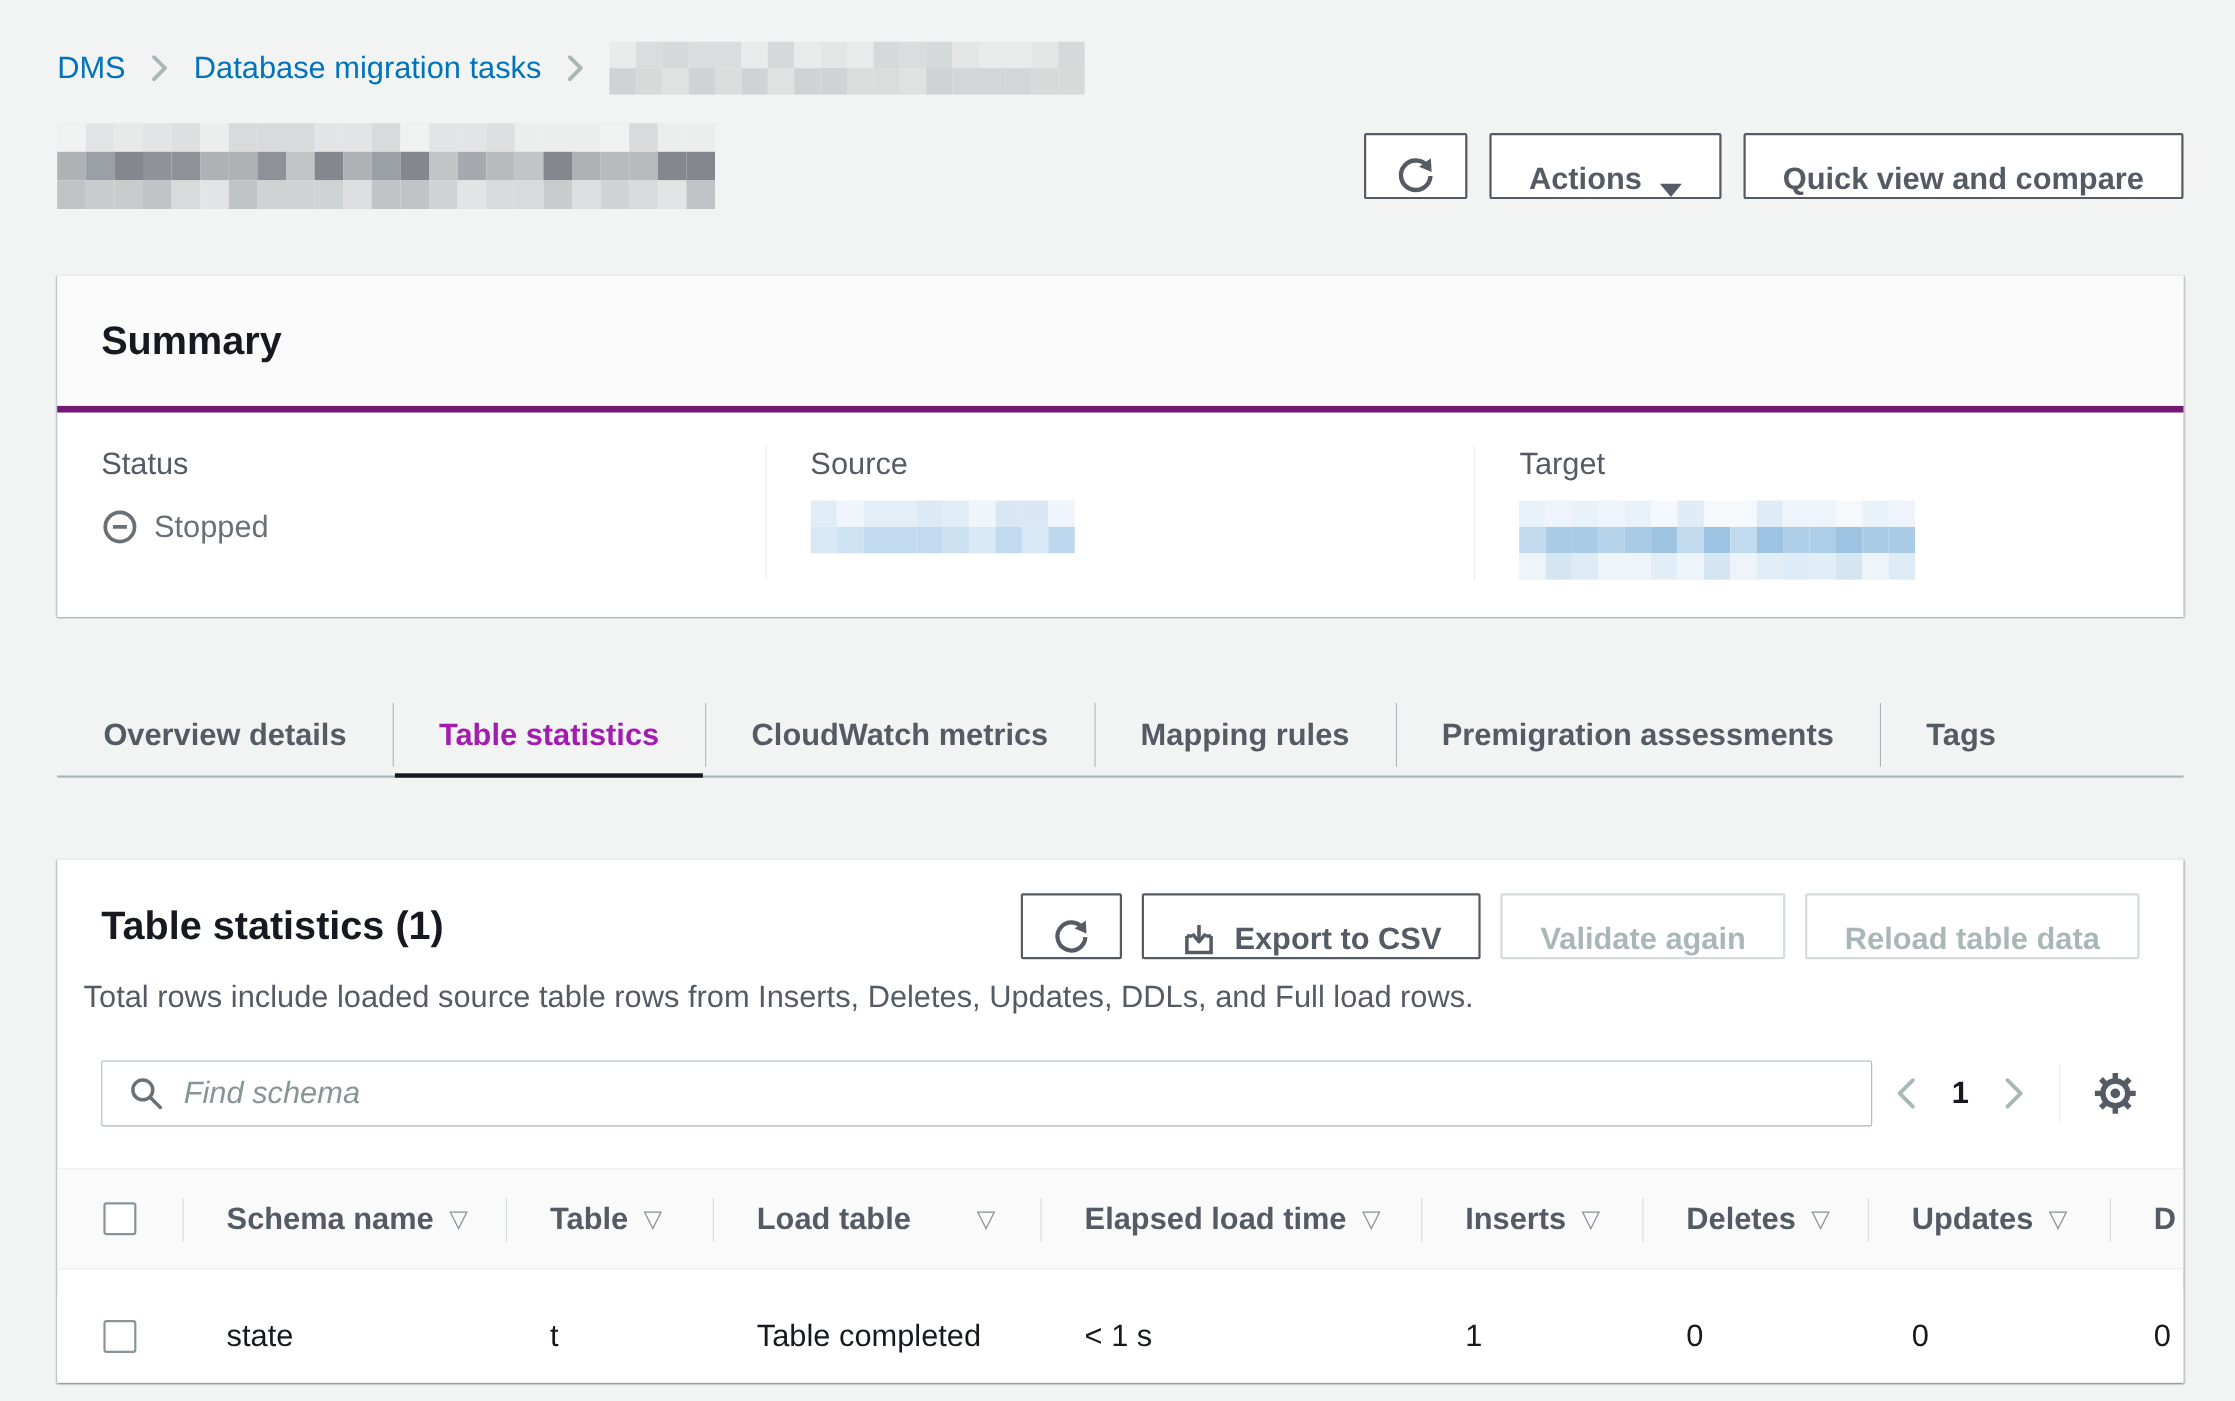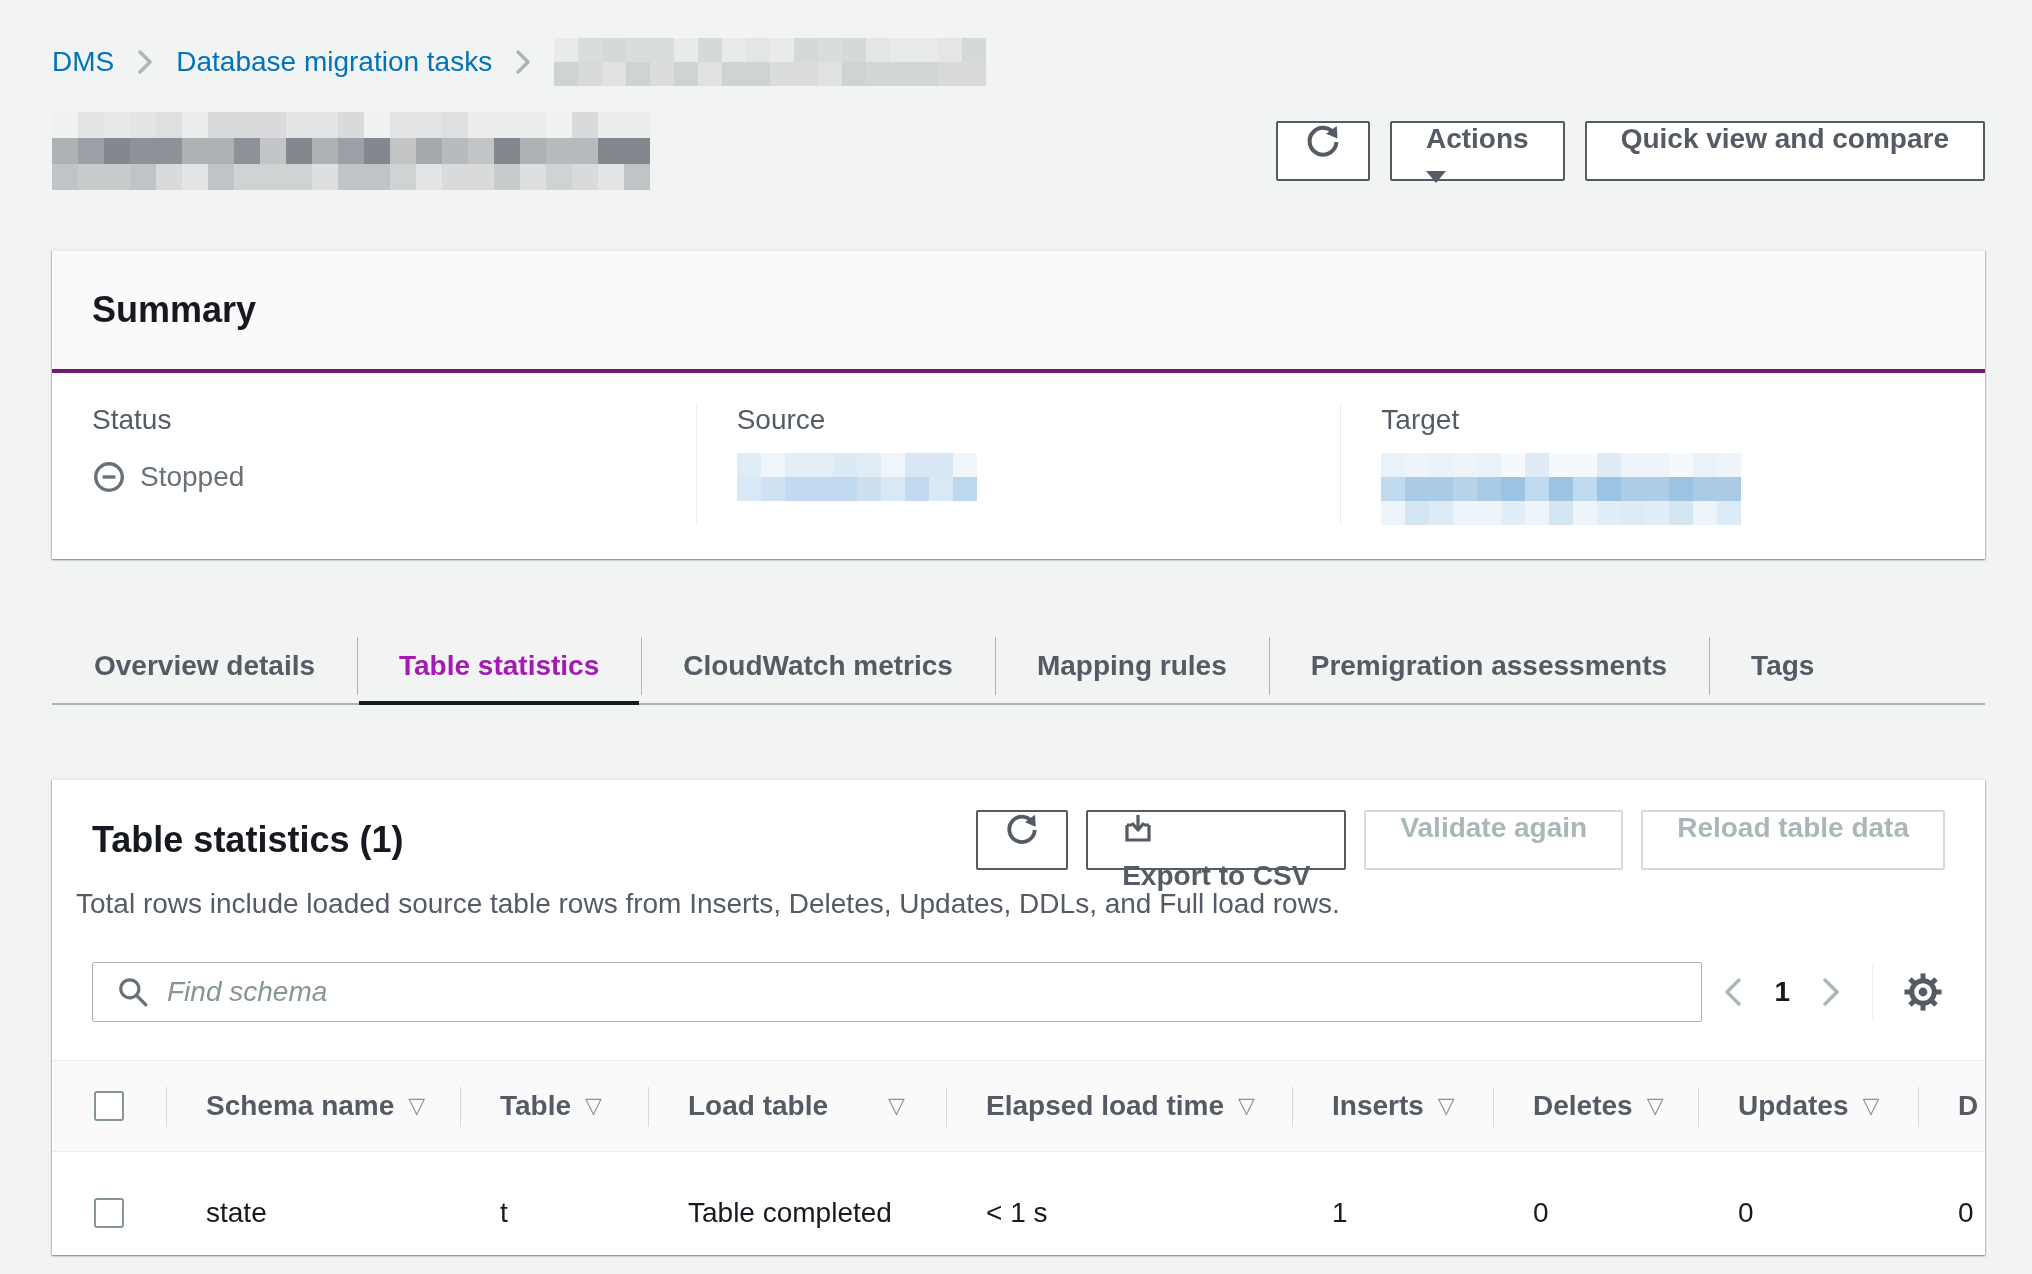--- a/index.html
+++ b/index.html
@@ -17,36 +17,36 @@
   .breadcrumb { display: flex; align-items: center; gap: 20px; padding-top: 38px; height: 86px; }
   .crumb-link { color: #0073bb; text-decoration: none; cursor: pointer; }
   .crumb-sep { display: flex; align-items: center; }
 
   
   .page-header { display: flex; align-items: center; margin-top: 26px; }
   .header-buttons { margin-left: auto; display: flex; gap: 20px; align-items: center; }
   .btn {
     height: 60px; background: #fff; border: 2px solid #545b64; border-radius: 2px;
     color: #545b64; font-weight: 700; font-size: 28px; font-family: inherit;
-    padding: 0 34px; display: inline-flex; align-items: flex-start; gap: 16px; cursor: pointer; flex-direction: column;
+    padding: 0 34px; display: inline-flex; align-items: flex-end; gap: 16px; cursor: pointer;
   }
   .btn.icon-only { padding: 0 26px; }
   .btn.disabled { border-color: #d5dbdb; color: #aab7b8; cursor: default; }
   .caret-down {
     width: 0; height: 0; border-left: 10px solid transparent; border-right: 10px solid transparent;
     border-top: 12px solid #545b64; display: inline-block;
   }
 
   
   .card {
     background: #fff; border-top: 1px solid #eaeded; border-radius: 0;
     box-shadow: 0 1px 2px 0 rgba(0,28,36,0.35), 1px 1px 1px 0 rgba(0,28,36,0.12), -1px 1px 1px 0 rgba(0,28,36,0.12);
   }
   .summary-card { margin-top: 60px; }
-  .card-header { background: #fafafa; border-bottom: 4px solid #701a75; padding: 38px 40px; }
+  .card-header { background: #fafafa; border-bottom: 6px solid #701a75; padding: 38px 40px; }
   .card-header h2 { font-size: 36px; font-weight: 700; color: #16191f; line-height: 42px; }
   .summary-body { display: flex; padding: 30px 0 34px 0; }
   .summary-col { flex: 1 1 0; padding: 0 40px; }
   .summary-col + .summary-col { border-left: 1px solid #eaeded; }
   .field-label { color: #545b64; line-height: 34px; margin-bottom: 16px; }
   .field-value { color: #16191f; min-height: 48px; display: flex; align-items: center; }
   .status-stopped { color: #687078; display: flex; align-items: center; gap: 14px; }
 
   
   .mosaic { display: inline-block; }

